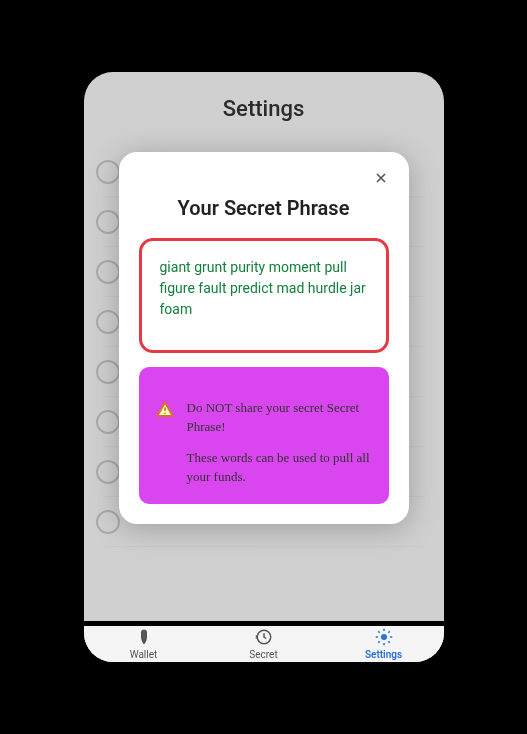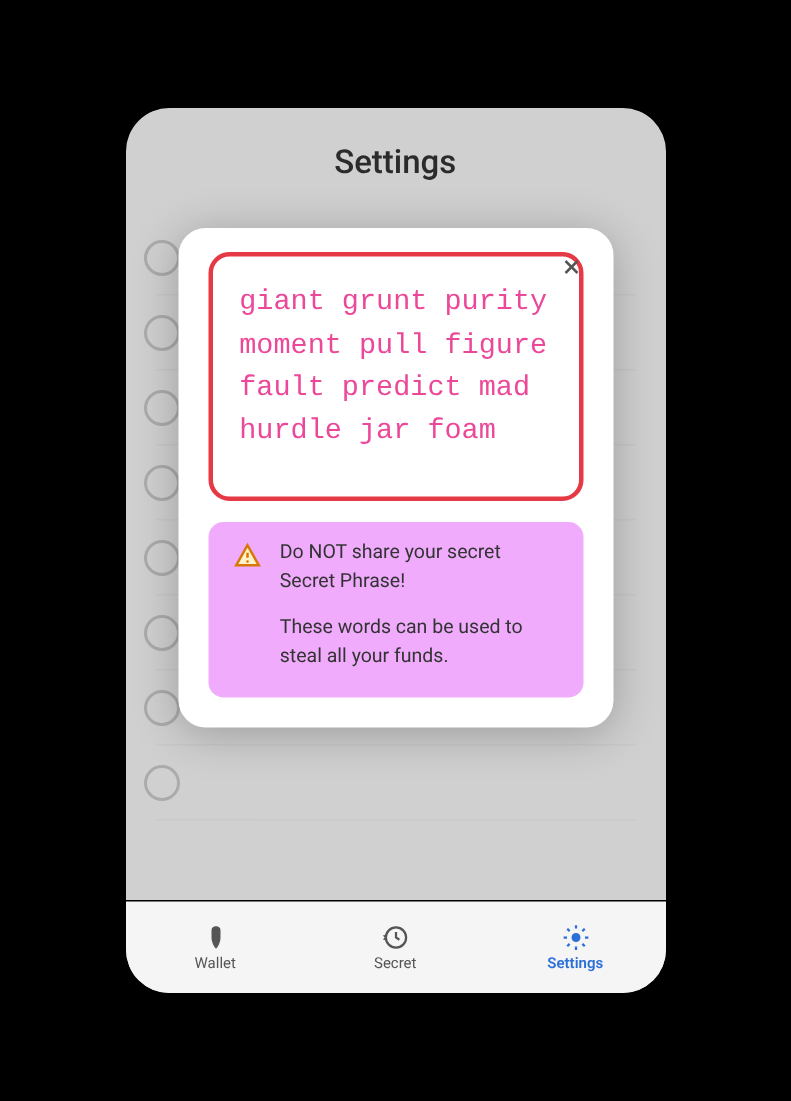--- a/index.html
+++ b/index.html
@@ -111,25 +111,24 @@
     }
     
     .phrase-box {
       border: 3px solid #e63946;
       border-radius: 14px;
       padding: 16px 18px 14px;
       margin-bottom: 14px;
     }
     
     .phrase-text {
-      color: #ec4899;
-      font-size: 19px;
+      color: #15803d;
+      font-size: 14px;
       line-height: 1.5;
       margin-bottom: 16px;
-      font-family: Liberation Mono, monospace;
     }
     
     .button-row {
       display: flex;
       gap: 10px;
     }
     
     .action-btn {
       background: white;
       border: 1.5px solid #999;
@@ -143,25 +142,26 @@
       align-items: center;
       gap: 6px;
     }
     
     .action-btn svg {
       width: 14px;
       height: 14px;
     }
     
     .warning-box {
-      background: #f0abfc;
+      background: #d946ef;
       border-radius: 10px;
-      padding: 12px 16px 18px;
+      padding: 32px 16px 18px;
       display: flex;
       gap: 12px;
+      font-family: Liberation Serif, serif;
     }
     
     .warning-icon {
       flex-shrink: 0;
       width: 20px;
       height: 20px;
       margin-top: 1px;
     }
     
     .warning-icon svg {
@@ -181,24 +181,24 @@
     
     .warning-text p:last-child {
       margin-bottom: 0;
     }
     
     .bottom-nav {
       position: absolute;
       bottom: 0;
       left: 0;
       right: 0;
-      height: 62px;
+      height: 41px;
       display: flex;
       background: #f5f5f5;
-      border-top: 1px solid #000000;
+      border-top: 5px solid #000000;
     }
     
     .nav-item {
       flex: 1;
       display: flex;
       flex-direction: column;
       align-items: center;
       justify-content: center;
       gap: 3px;
       font-size: 10px;
@@ -242,37 +242,38 @@
   <div class="modal-overlay">
     <div class="modal">
 
       <div class="close-btn">
         <svg viewBox="0 0 24 24" fill="none" stroke="currentColor" stroke-width="2.5">
           <line x1="18" y1="6" x2="6" y2="18"></line>
           <line x1="6" y1="6" x2="18" y2="18"></line>
         </svg>
       </div>
 
+      <div class="modal-title">Your Secret Phrase</div>
 
       <div class="phrase-box">
         <div class="phrase-text">giant grunt purity moment pull figure fault predict mad hurdle jar foam</div>
 
       </div>
 
       <div class="warning-box">
         <div class="warning-icon">
           <svg viewBox="0 0 24 24" fill="none">
             <path d="M12 3 L21 19 L3 19 Z" stroke="#d97706" stroke-width="2" fill="#fef3c7"></path>
             <line x1="12" y1="9" x2="12" y2="13" stroke="#d97706" stroke-width="2"></line>
             <circle cx="12" cy="16" r="1" fill="#d97706"></circle>
           </svg>
         </div>
         <div class="warning-text">
           <p>Do NOT share your secret Secret Phrase!</p>
-          <p>These words can be used to steal all your funds.</p>
+          <p>These words can be used to pull all your funds.</p>
         </div>
       </div>
 
     </div>
   </div>
 
   <div class="bottom-nav">
     <div class="nav-item">
       <svg viewBox="0 0 24 24" fill="#555">
         <path d="M12 2 L12 2 C14 2 16 3 16 6 L16 12 C16 18 12 22 12 22 C12 22 8 18 8 12 L8 6 C8 3 10 2 12 2 Z"></path>

